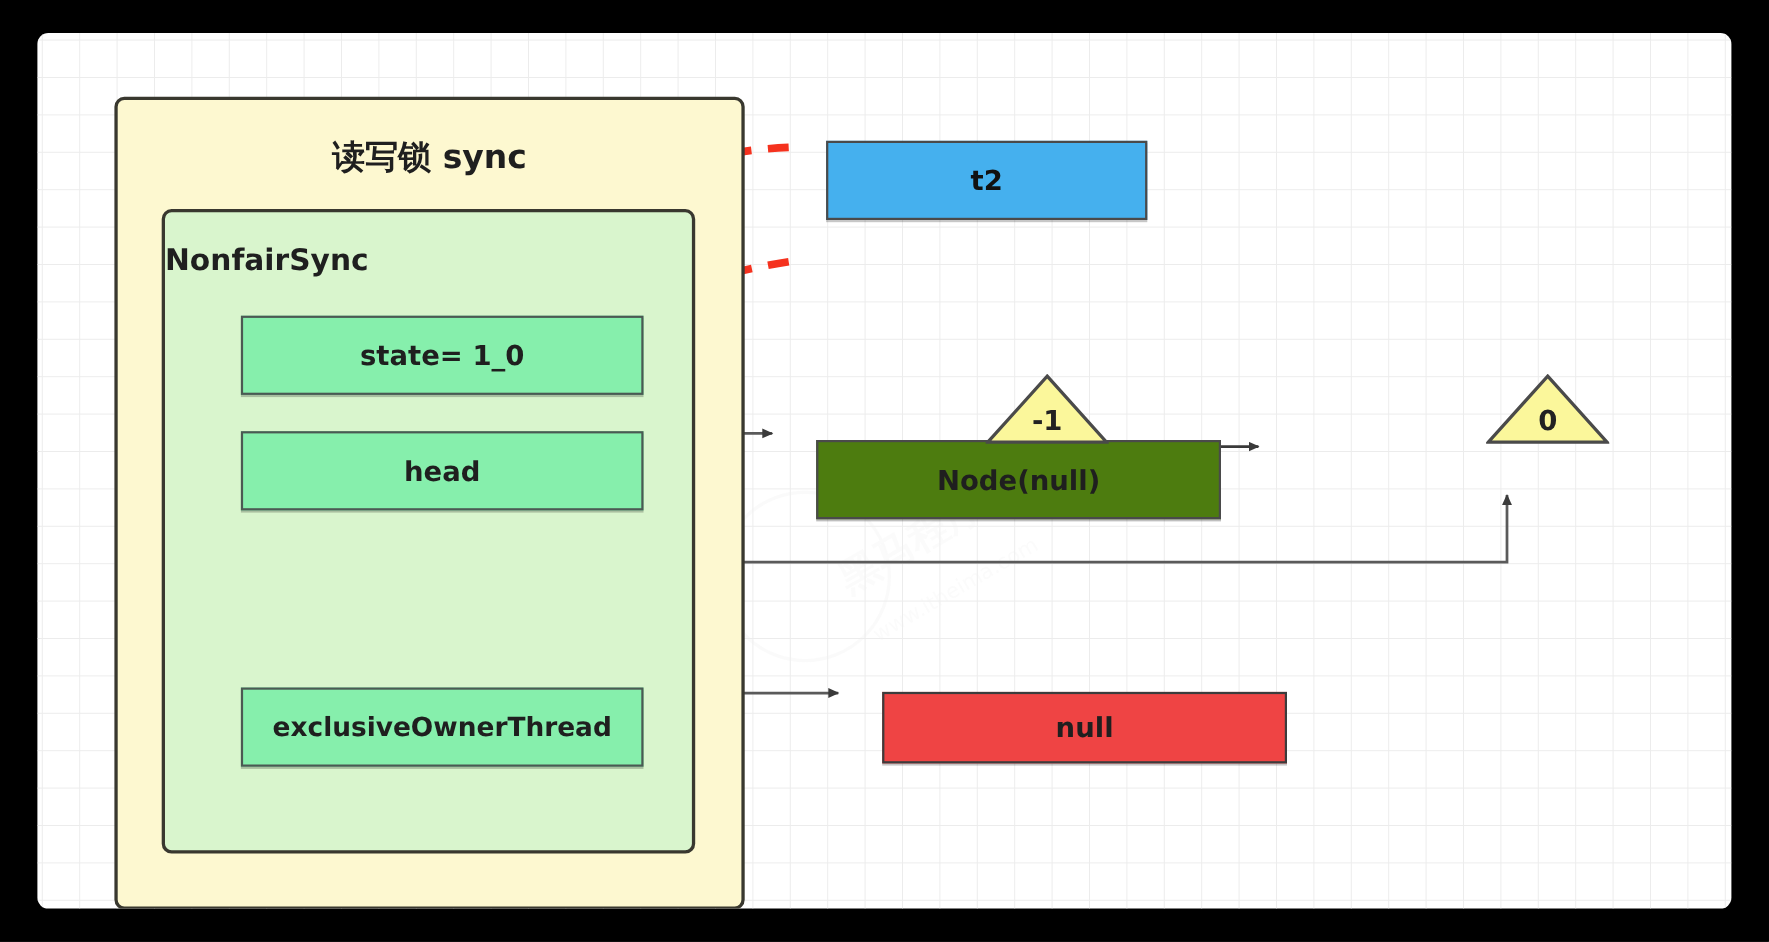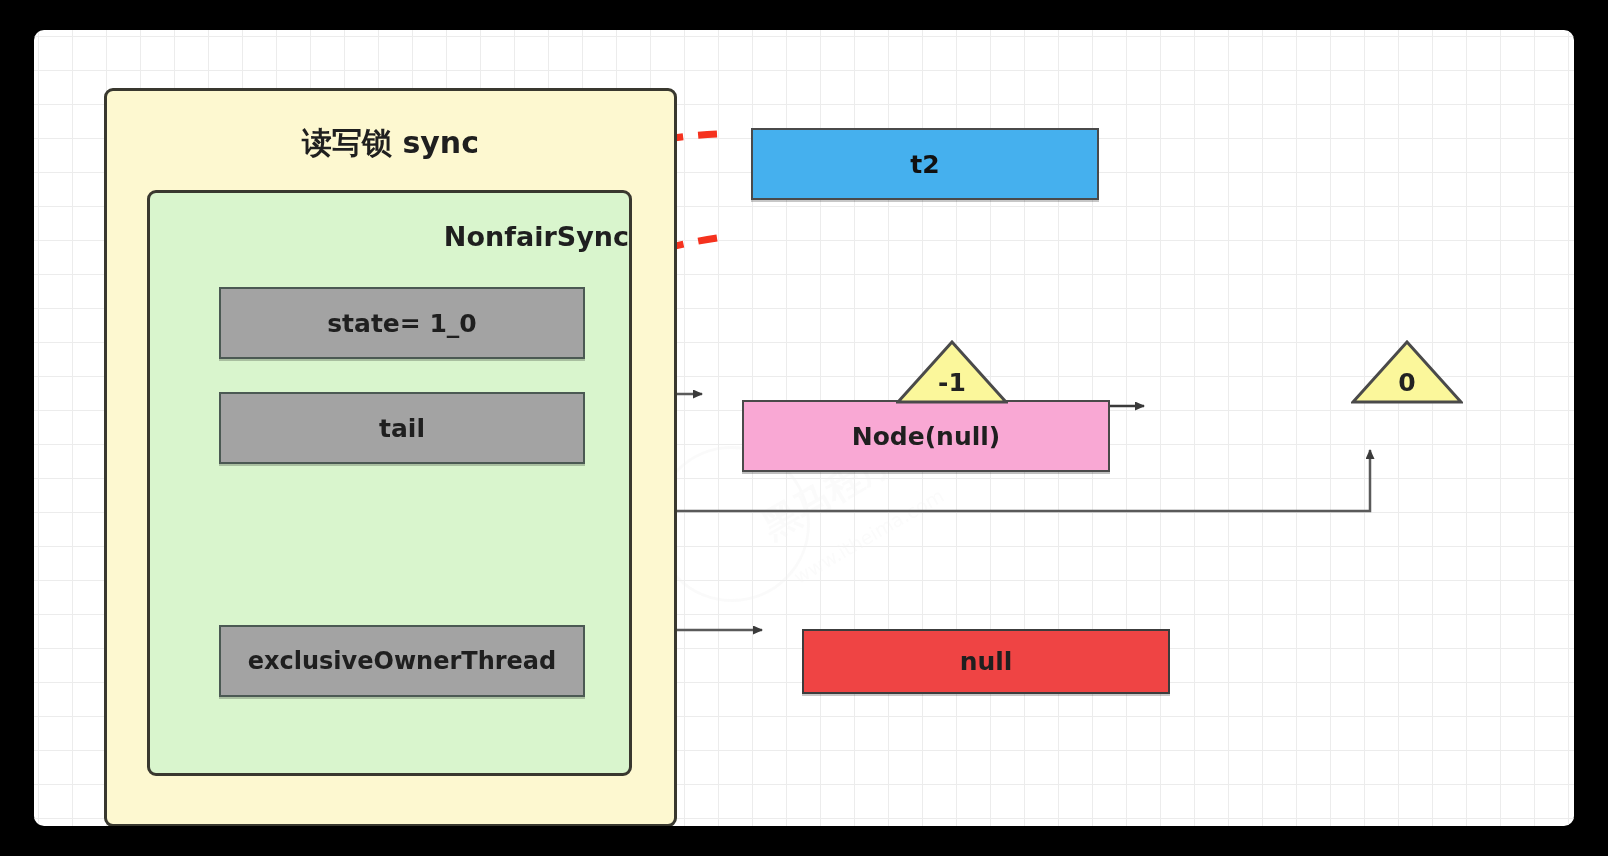--- a/index.html
+++ b/index.html
@@ -123,28 +123,28 @@
     background: #d9f5cd;
     border: 3px solid #39382f;
     border-radius: 9px;
     display: block;
   }
   #inner-sync-title {
     position: absolute;
     left: 0;
     top: 28px;
     width: 100%;
-    text-align: right;
+    text-align: left;
     font-size: 27px;
     font-weight: bold;
     color: #1f1f1f;
   }
 
   .field-box {
-    background: #a3a3a3;
+    background: #86efac;
     border: 2px solid #4b5953;
     box-shadow: 0 2px 0 rgba(0,0,0,0.22);
     font-size: 25px;
     left: 185px;
     width: 366px;
     height: 72px;
   }
   #field-state  { top: 257px; }
   #field-head   { top: 362px; }
   #field-tail   { top: 478px; }
@@ -152,33 +152,33 @@
 
   #field-state .lbl-bold { font-weight: bold; }
   #field-state .lbl-norm { font-weight: bold; }
 
   .thread-box {
     background: #45b0ee;
     border: 2px solid #4a4a4a;
     box-shadow: 0 2px 0 rgba(0,0,0,0.22);
     font-size: 25px;
     left: 717px;
-    width: 348px;
+    width: 292px;
     height: 72px;
     color: #111111;
   }
   #thread-t2 { top: 98px; }
   #thread-t3 { top: 202px; }
 
   #node-null-box {
     left: 708px;
     top: 370px;
     width: 368px;
     height: 72px;
-    background: #f9a8d4;
+    background: #4d7c0f;
     border: 2px solid #4a4a4a;
     box-shadow: 0 2px 0 rgba(0,0,0,0.25);
     font-size: 25px;
   }
   #node-t4-box {
     left: 1156px;
     top: 370px;
     width: 365px;
     height: 72px;
     background: #e3e3e3;
@@ -286,21 +286,21 @@
     <div class="box" id="inner-sync">
       <div id="inner-sync-title">NonfairSync</div>
     </div>
 
     <div class="box field-box" id="field-state">
       <span class="lbl-bold">state</span>
         <span class="lbl-norm"> = 1_0</span>
     </div>
 
     <div class="box field-box" id="field-head">
-      <span>tail</span>
+      <span>head</span>
     </div>
 
 
     <div class="box field-box" id="field-eot">
       <span>exclusiveOwnerThread</span>
     </div>
 
     <div class="box thread-box" id="thread-t2">
       <span>t2</span>
     </div>

